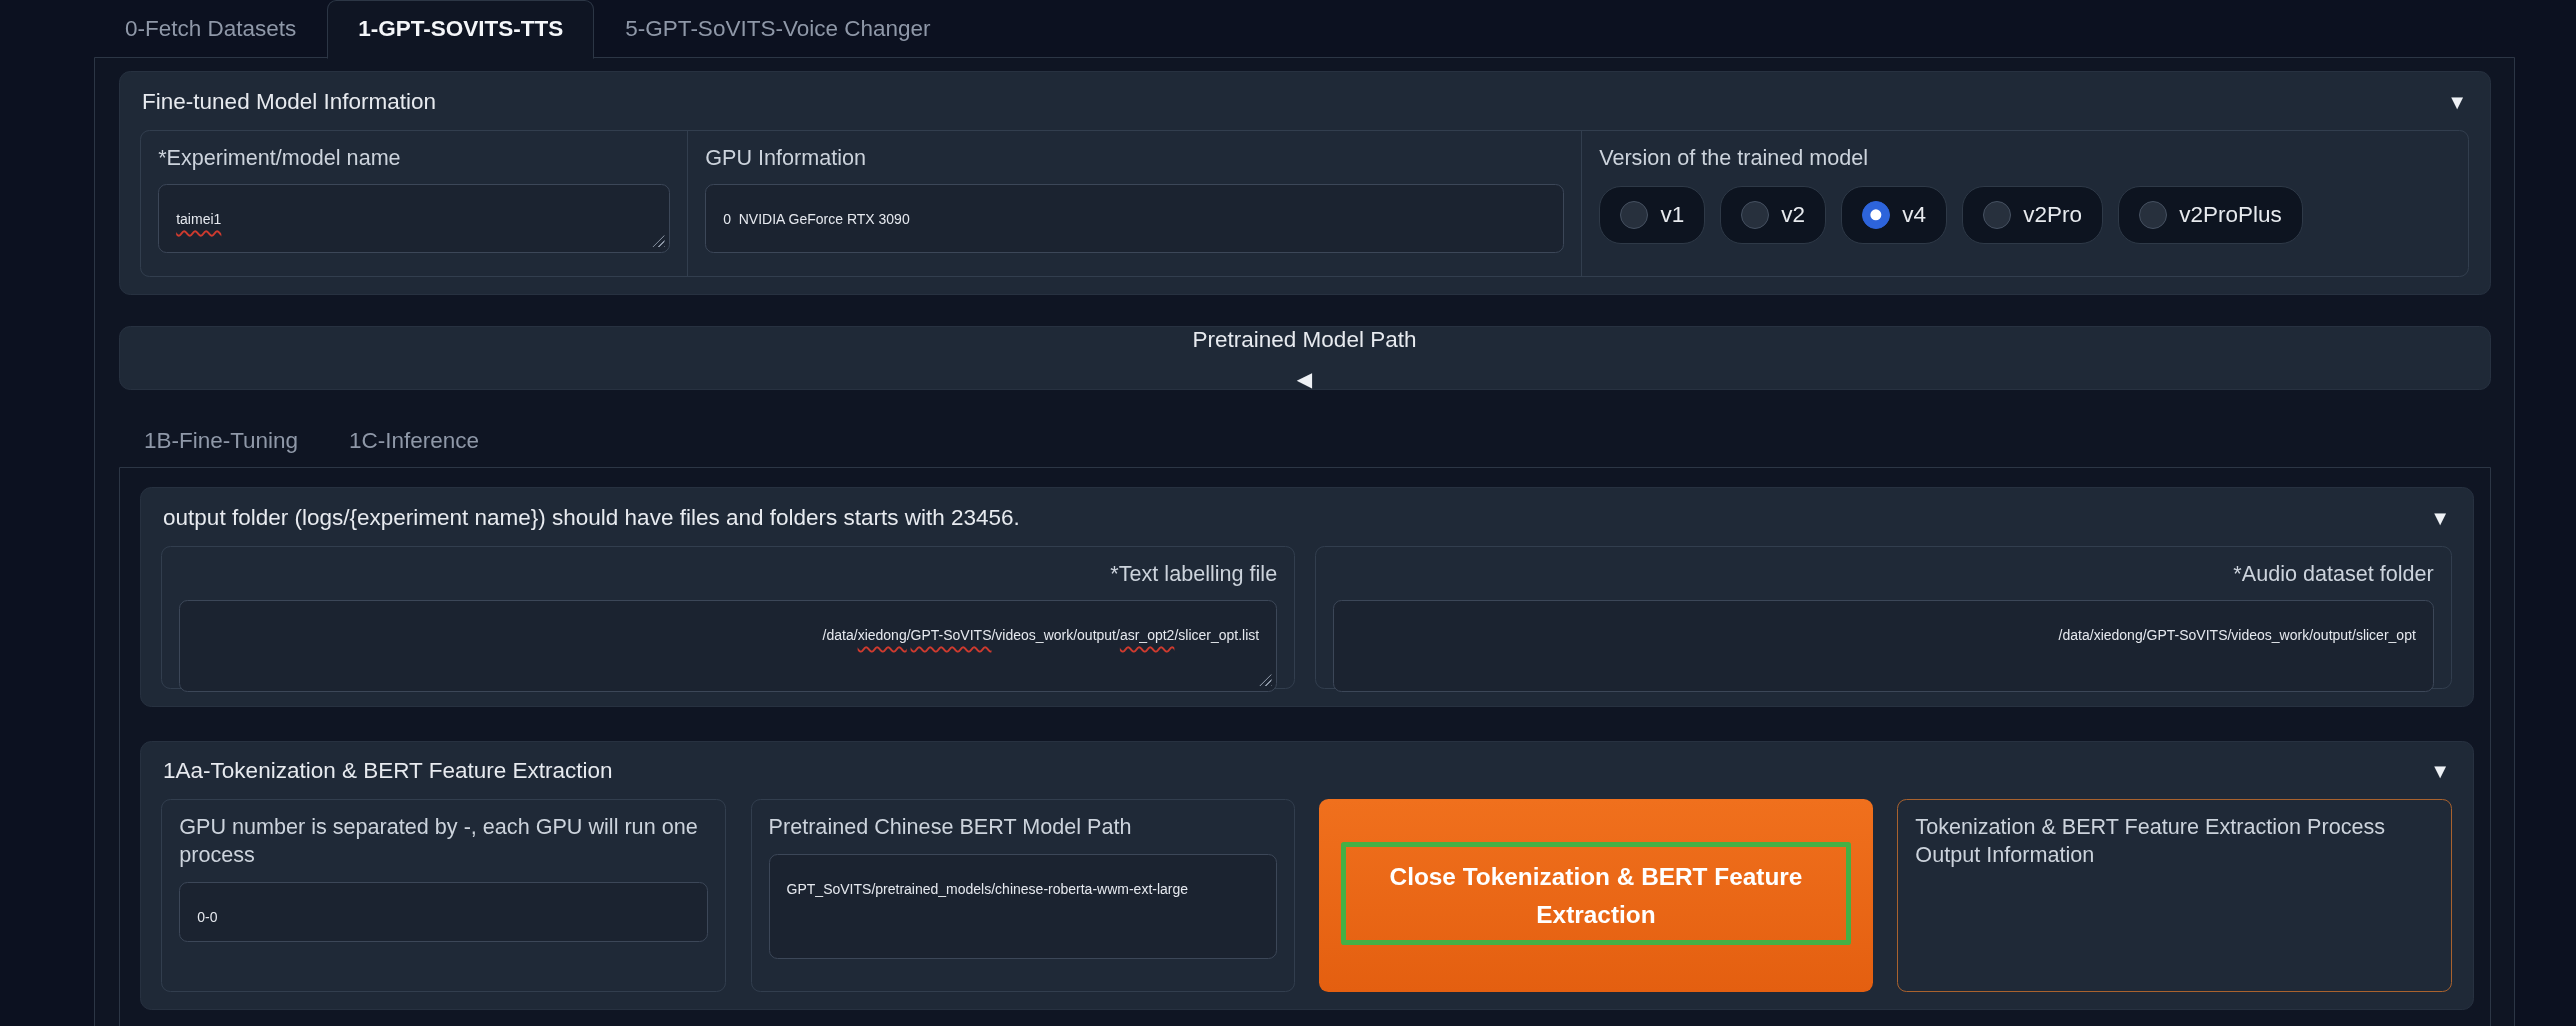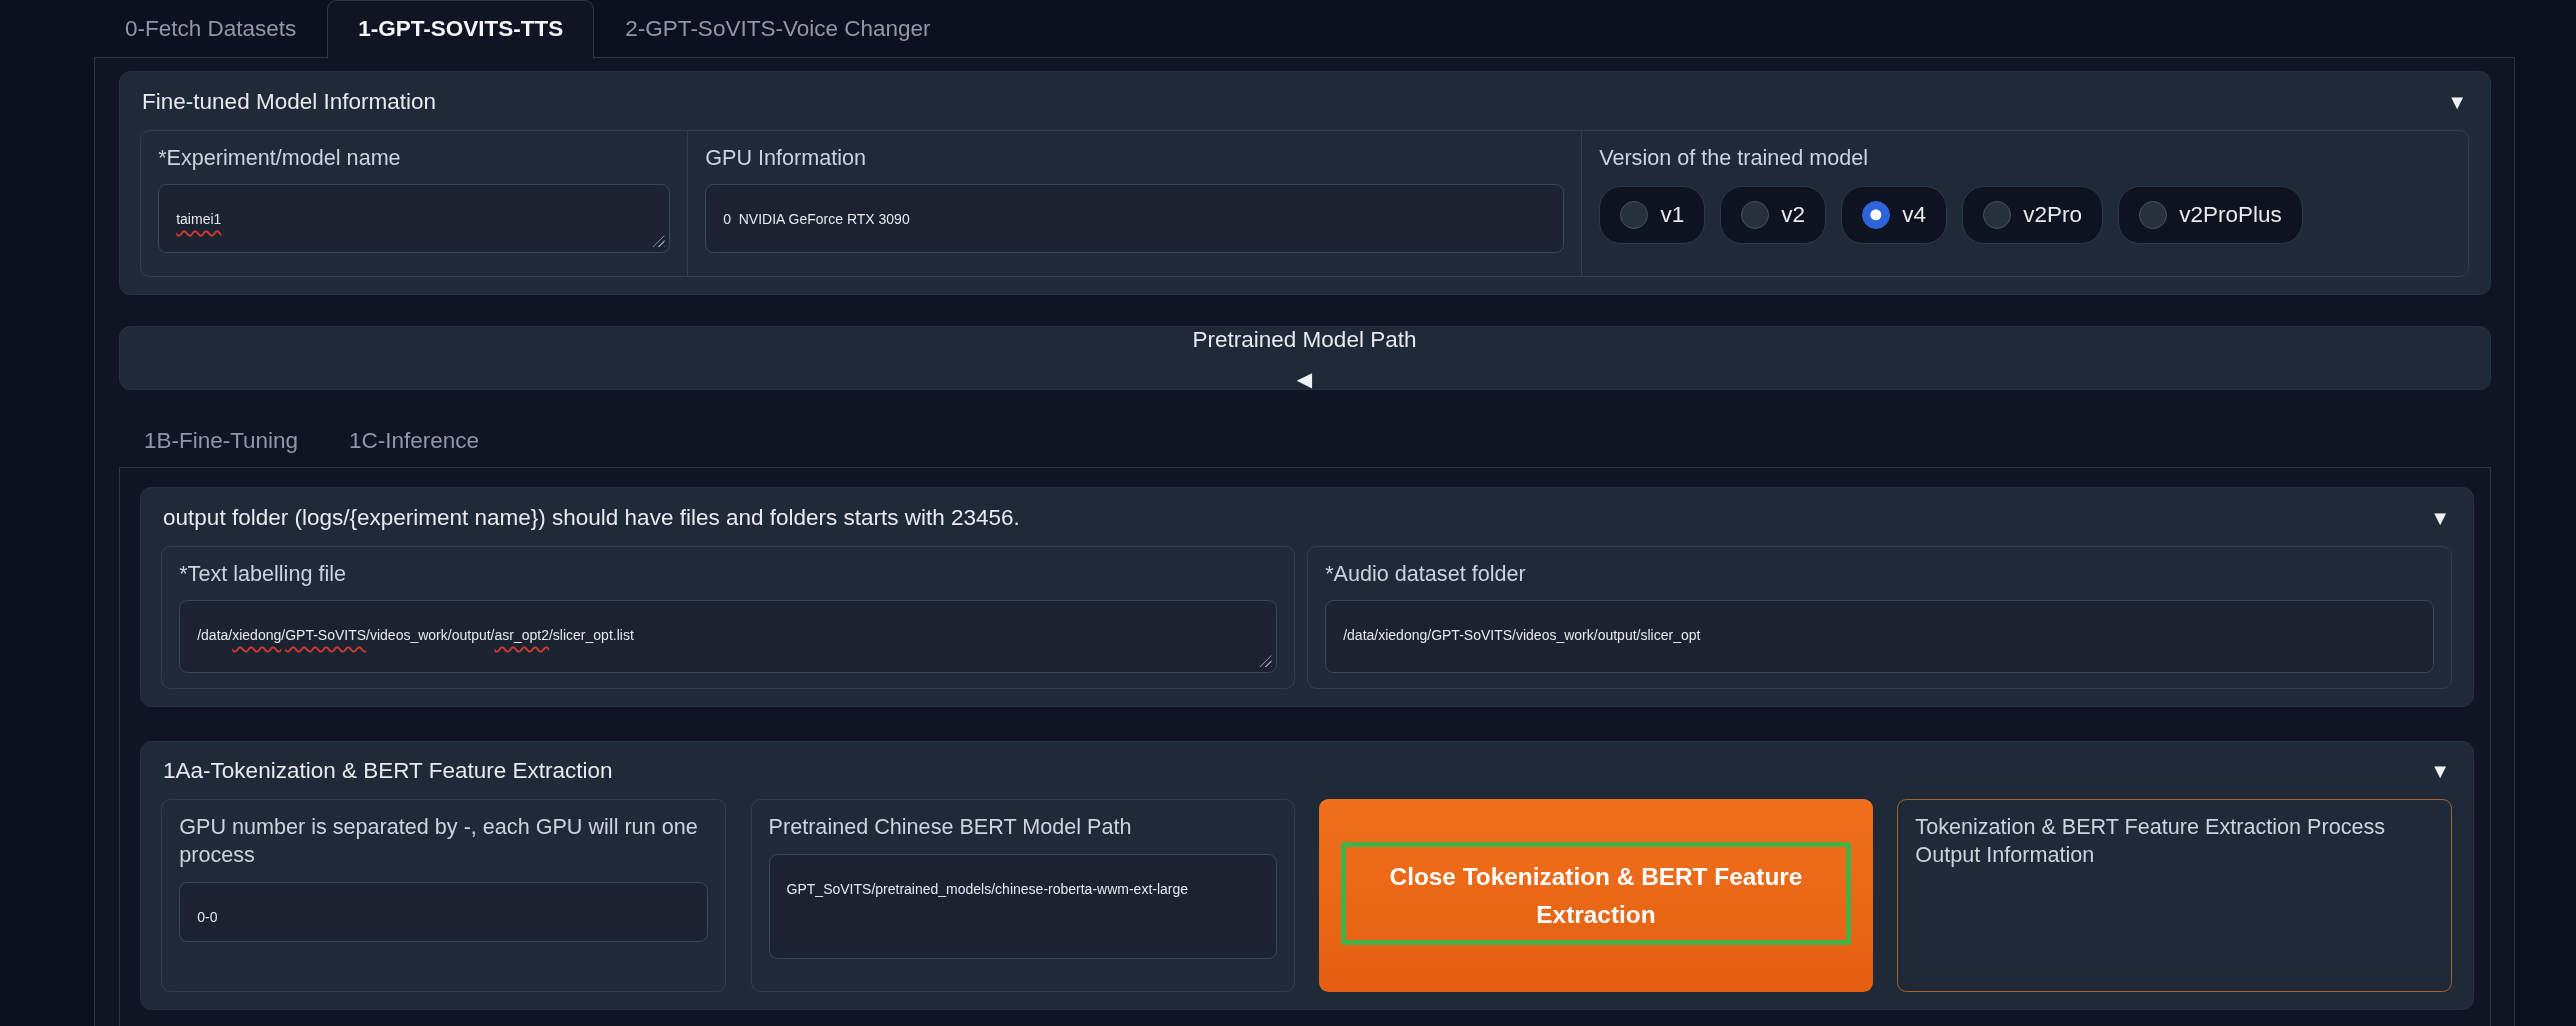--- a/index.html
+++ b/index.html
@@ -103,21 +103,21 @@
   .subtab.active{
     color:#f4f6f9;font-weight:700;background:#0f1523;
     border:0.9px solid #2c3645;border-bottom:0.9px solid #0f1523;
     border-radius:9.4px 9.4px 0 0;margin-bottom:-0.9px;
   }
   .inner-panel{
     border:0.9px solid #2c3645;border-radius:0 0 9.4px 9.4px;
     background:#0f1523;padding:19px 16px 19px 20px;min-height:582px;
     box-sizing:border-box;
   }
-  .row{display:flex;gap:12px;align-items:stretch;}
+  .row{display:flex;gap:20px;align-items:stretch;text-align:right;}
   .of-box{width:1134px;}
   .of-box2{flex:1;}
   
   .tok-row{display:flex;gap:24.4px;align-items:stretch;height:193px;}
   .tok-gpu{width:565px;}
   .tok-bert{width:544px;}
   .primary-btn{
     width:554px;border:none;border-radius:9.4px;cursor:pointer;
     background:linear-gradient(180deg,#f0701d 0%,#e45f10 100%);
     color:#ffffff;font-weight:700;font-size:24.4px;line-height:38px;
@@ -130,31 +130,31 @@
   }
   .out-panel{
     flex:1;border:1.9px solid #a9622e;border-radius:9.4px;background:#1f2937;
     padding:13px 17px;box-sizing:border-box;
   }
   .mb33{margin-bottom:31px;}
   .mb28{margin-bottom:26px;flex-direction:column;}
   .mb36{margin-bottom:34px;}
   .h152{height:143px;}
   .tb74{height:69px;}
-  .tb78{height:73px;}
+  .tb78{height:92px;}
   .tb90{height:60px;}
   .tb112{min-height:105px;}
 </style>
 </head>
 <body>
 
 <div class="tabbar">
   <div class="tab">0-Fetch Datasets</div>
   <div class="tab active">1-GPT-SOVITS-TTS</div>
-  <div class="tab">2-GPT-SoVITS-Voice Changer</div>
+  <div class="tab">5-GPT-SoVITS-Voice Changer</div>
 </div>
 
 <div class="outer-panel">
 
   <div class="group mb33">
     <div class="group-header">
       <span>Fine-tuned Model Information</span>
       <span class="caret">▼</span>
     </div>
     <div class="form-join">

